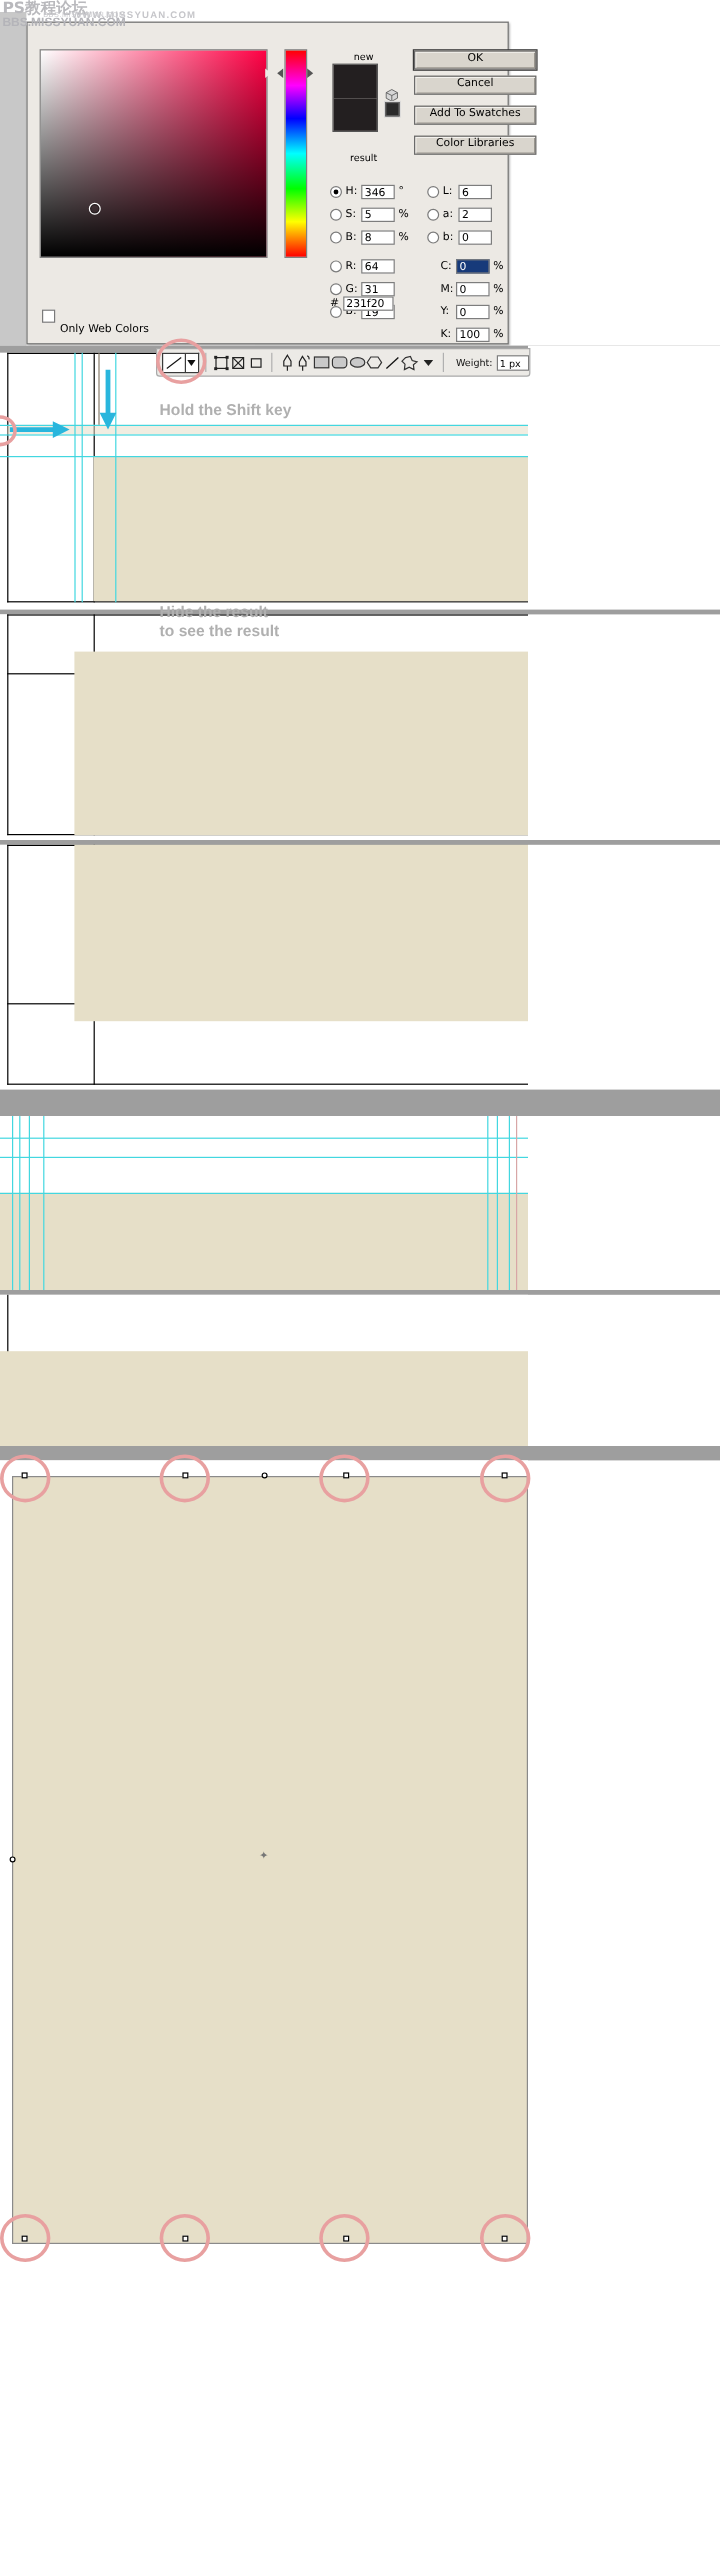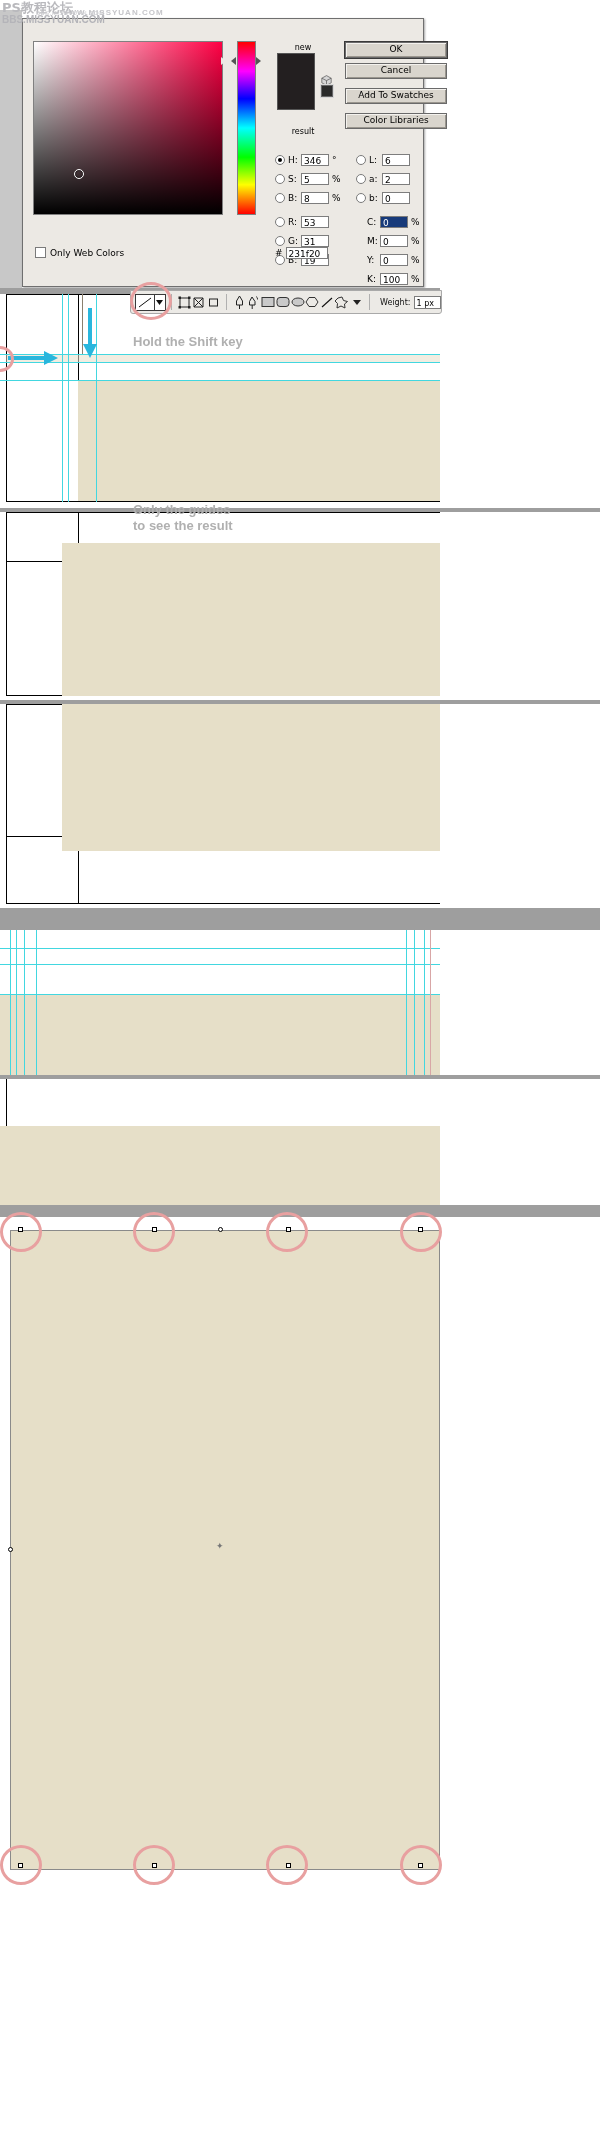--- a/index.html
+++ b/index.html
@@ -186,21 +186,21 @@
   }
   .dlg-btn.primary{box-shadow:inset 1px 1px 0 #f4f2ee, inset -1px -1px 0 #9a968e, 0 0 0 1px #3a3a3a;}
 
   
   .webcolors{
     position:absolute;left:12px;top:228px;display:flex;align-items:center;cursor:pointer;
   }
   .chk{
     width:9px;height:9px;border:1px solid #7a7a7a;background:#fff;margin-right:4px;
   }
-  .webcolors span{font-size:9px;color:#000;font-family:"DejaVu Sans", sans-serif;}
+  .webcolors span{font-size:9px;color:#000;font-family:"DejaVu Sans", sans-serif;margin-top:23px;}
 
   
   .panel{position:absolute;left:0;width:600px;background:#ffffff;}
   .gray-band{position:absolute;left:0;width:600px;background:#9e9e9e;}
   .beige{position:absolute;background:#e6dfc8;}
   .white-box{position:absolute;background:#ffffff;}
   .vline{position:absolute;width:1px;background:#000;}
   .hline{position:absolute;height:1px;background:#000;}
   .guide{position:absolute;background:#42d7e0;}
   .guide.v{width:1px;}
@@ -315,21 +315,21 @@
       <div class="fld-row" style="left:252px;top:172px;">
         <div class="radio"></div>
         <div class="fld-label">B:</div>
         <div class="fld-input">8</div>
         <div class="fld-unit">%</div>
       </div>
 
       <div class="fld-row" style="left:252px;top:196px;">
         <div class="radio"></div>
         <div class="fld-label">R:</div>
-        <div class="fld-input">53</div>
+        <div class="fld-input">64</div>
       </div>
       <div class="fld-row" style="left:252px;top:215px;">
         <div class="radio"></div>
         <div class="fld-label">G:</div>
         <div class="fld-input">31</div>
       </div>
       <div class="fld-row" style="left:252px;top:234px;">
         <div class="radio"></div>
         <div class="fld-label">B:</div>
         <div class="fld-input">19</div>
@@ -526,21 +526,21 @@
     <div class="white-box" style="left:0;top:4px;width:440px;height:184px;background:#fff;"></div>
 
     <div class="vline" style="left:6px;top:4px;height:184px;"></div>
     <div class="vline" style="left:78px;top:4px;height:184px;"></div>
     <div class="hline" style="left:6px;top:4px;width:434px;"></div>
     <div class="hline" style="left:6px;top:53px;width:72px;"></div>
     <div class="hline" style="left:6px;top:187px;width:434px;"></div>
 
     <div class="beige" style="left:62px;top:35px;width:378px;height:153px;"></div>
 
-    <div class="note" style="left:133px;top:-6px;">Only the guides</div>
+    <div class="note" style="left:133px;top:-6px;">Hide the result</div>
     <div class="note" style="left:133px;top:10px;">to see the result</div>
   </div>
 
   <div class="panel" style="top:700px;height:208px;">
     <div class="gray-band" style="top:0;height:4px;"></div>
     <div class="white-box" style="left:0;top:4px;width:440px;height:200px;background:#fff;"></div>
 
     <div class="vline" style="left:6px;top:4px;height:200px;"></div>
     <div class="vline" style="left:78px;top:4px;height:200px;"></div>
     <div class="hline" style="left:6px;top:4px;width:434px;"></div>

